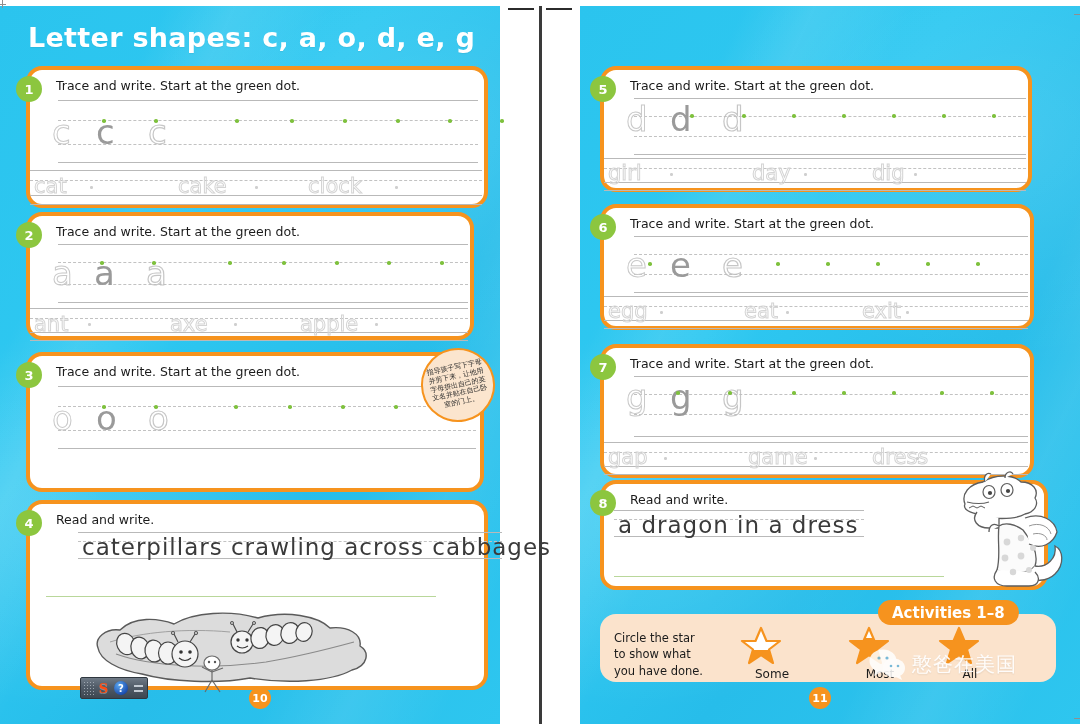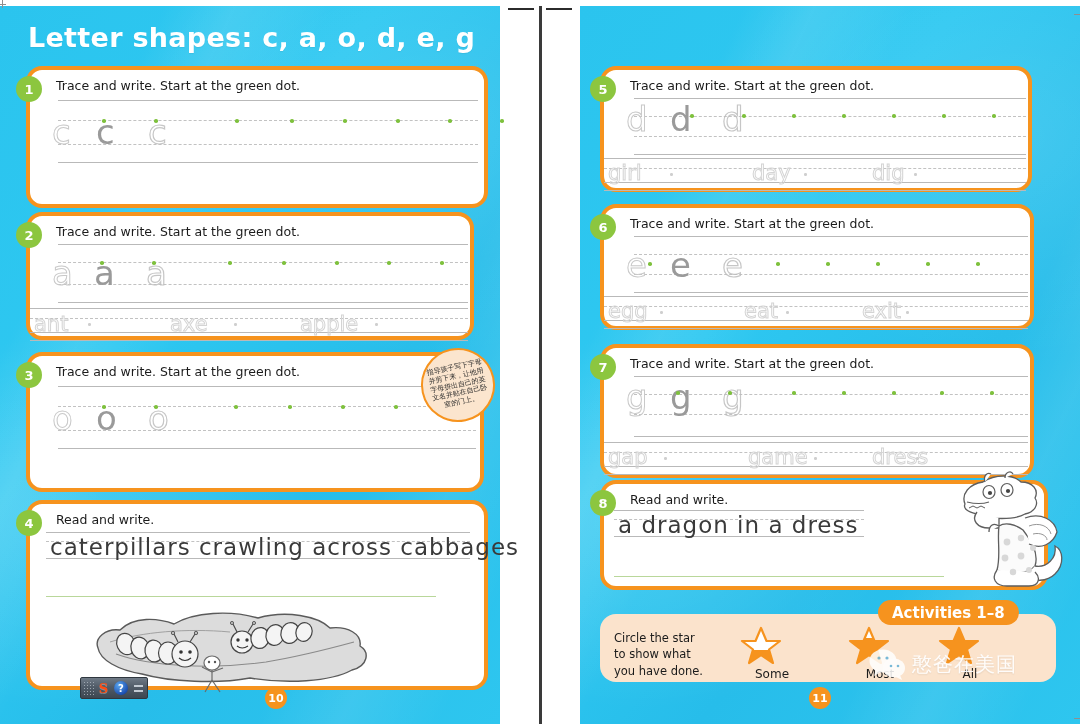--- a/index.html
+++ b/index.html
@@ -333,20 +333,32 @@
       <div class="greendot" style="left:72px;  top:19px;"></div>
       <div class="greendot" style="left:124px; top:19px;"></div>
       <div class="greendot" style="left:205px; top:19px;"></div>
       <div class="greendot" style="left:260px; top:19px;"></div>
       <div class="greendot" style="left:313px; top:19px;"></div>
       <div class="greendot" style="left:366px; top:19px;"></div>
       <div class="greendot" style="left:418px; top:19px;"></div>
       <div class="greendot" style="left:470px; top:19px;"></div>
     </div>
 
+    <div class="rule-zone" style="top:100px; height:34px;">
+      <div class="rule-line" style="top:0px;  left:0px; width:452px;"></div>
+      <div class="rule-dashed" style="top:10px; left:0px; width:452px;"></div>
+      <div class="rule-line" style="top:25px; left:0px; width:452px;"></div>
+      <div class="rule-line" style="top:34px; left:0px; width:452px;"></div>
+      <div class="trace-word" style="left:4px;   top:6px;">cat</div>
+      <div class="trace-sep" style="left:60px;  top:16px;"></div>
+      <div class="trace-word" style="left:148px; top:6px;">cake</div>
+      <div class="trace-sep" style="left:225px; top:16px;"></div>
+      <div class="trace-word" style="left:278px; top:6px;">clock</div>
+      <div class="trace-sep" style="left:365px; top:16px;"></div>
+    </div>
   </div>
 
   <div class="card" style="left:26px; top:212px; width:448px; height:128px;">
     <div class="num-badge">2</div>
     <div class="card-instr">Trace and write. Start at the green dot.</div>
 
     <div class="rule-zone" style="top:28px; height:56px;">
       <div class="rule-line" style="top:0px;  left:28px; width:410px;"></div>
       <div class="rule-dashed" style="top:18px; left:28px; width:410px;"></div>
       <div class="rule-dashed" style="top:40px; left:28px; width:410px;"></div>
@@ -400,21 +412,21 @@
       <div class="greendot" style="left:311px; top:19px;"></div>
       <div class="greendot" style="left:364px; top:19px;"></div>
     </div>
 
   </div>
 
   <div class="card" style="left:26px; top:500px; width:462px; height:190px;">
     <div class="num-badge">4</div>
     <div class="card-instr">Read and write.</div>
 
-    <div class="rule-zone" style="top:28px; height:32px;">
+    <div class="rule-zone" style="top:28px; height:32px;margin-left:32px;">
       <div class="rule-line" style="top:0px;  left:16px; width:424px;"></div>
       <div class="rule-dashed" style="top:9px;  left:16px; width:424px;"></div>
       <div class="rule-line" style="top:26px; left:16px; width:424px;"></div>
       <div class="phrase" style="left:20px; top:4px;">caterpillars crawling across cabbages</div>
     </div>
 
     <div class="greenline" style="left:16px; top:92px; width:390px;"></div>
 
     <svg style="position:absolute; left:60px; top:104px;" width="290" height="78" viewBox="0 0 290 78">
       <path d="M8,40 C4,30 16,20 30,22 C44,8 68,10 84,16 C104,4 140,2 168,10 C196,2 228,8 240,20
@@ -667,21 +679,21 @@
               <rect x="0" y="12" width="42" height="28"></rect>
             </clipPath>
         </defs>
         <polygon points="21,2 26.5,15 40,15 29,23.5 33,37 21,29 9,37 13,23.5 2,15 15.5,15" fill="#ffffff" stroke="#F6931E" stroke-width="2.2" stroke-linejoin="round"></polygon>
         <polygon points="21,2 26.5,15 40,15 29,23.5 33,37 21,29 9,37 13,23.5 2,15 15.5,15" fill="#F6931E" clip-path="url(#clipMost)"></polygon>
       </svg>
       <div class="star-label">Most</div>
     </div>
   </div>
 
-  <div class="pagenum" style="left:265px; top:687px;">10</div>
+  <div class="pagenum" style="left:249px; top:687px;">10</div>
   <div class="pagenum" style="left:809px; top:687px;">11</div>
 
   <div class="ime-bar">
     <div class="ime-grip"></div>
     <div class="ime-s">S</div>
     <div class="ime-q">?</div>
     <div class="ime-kbd">
       <span></span>
         <span></span>
     </div>

